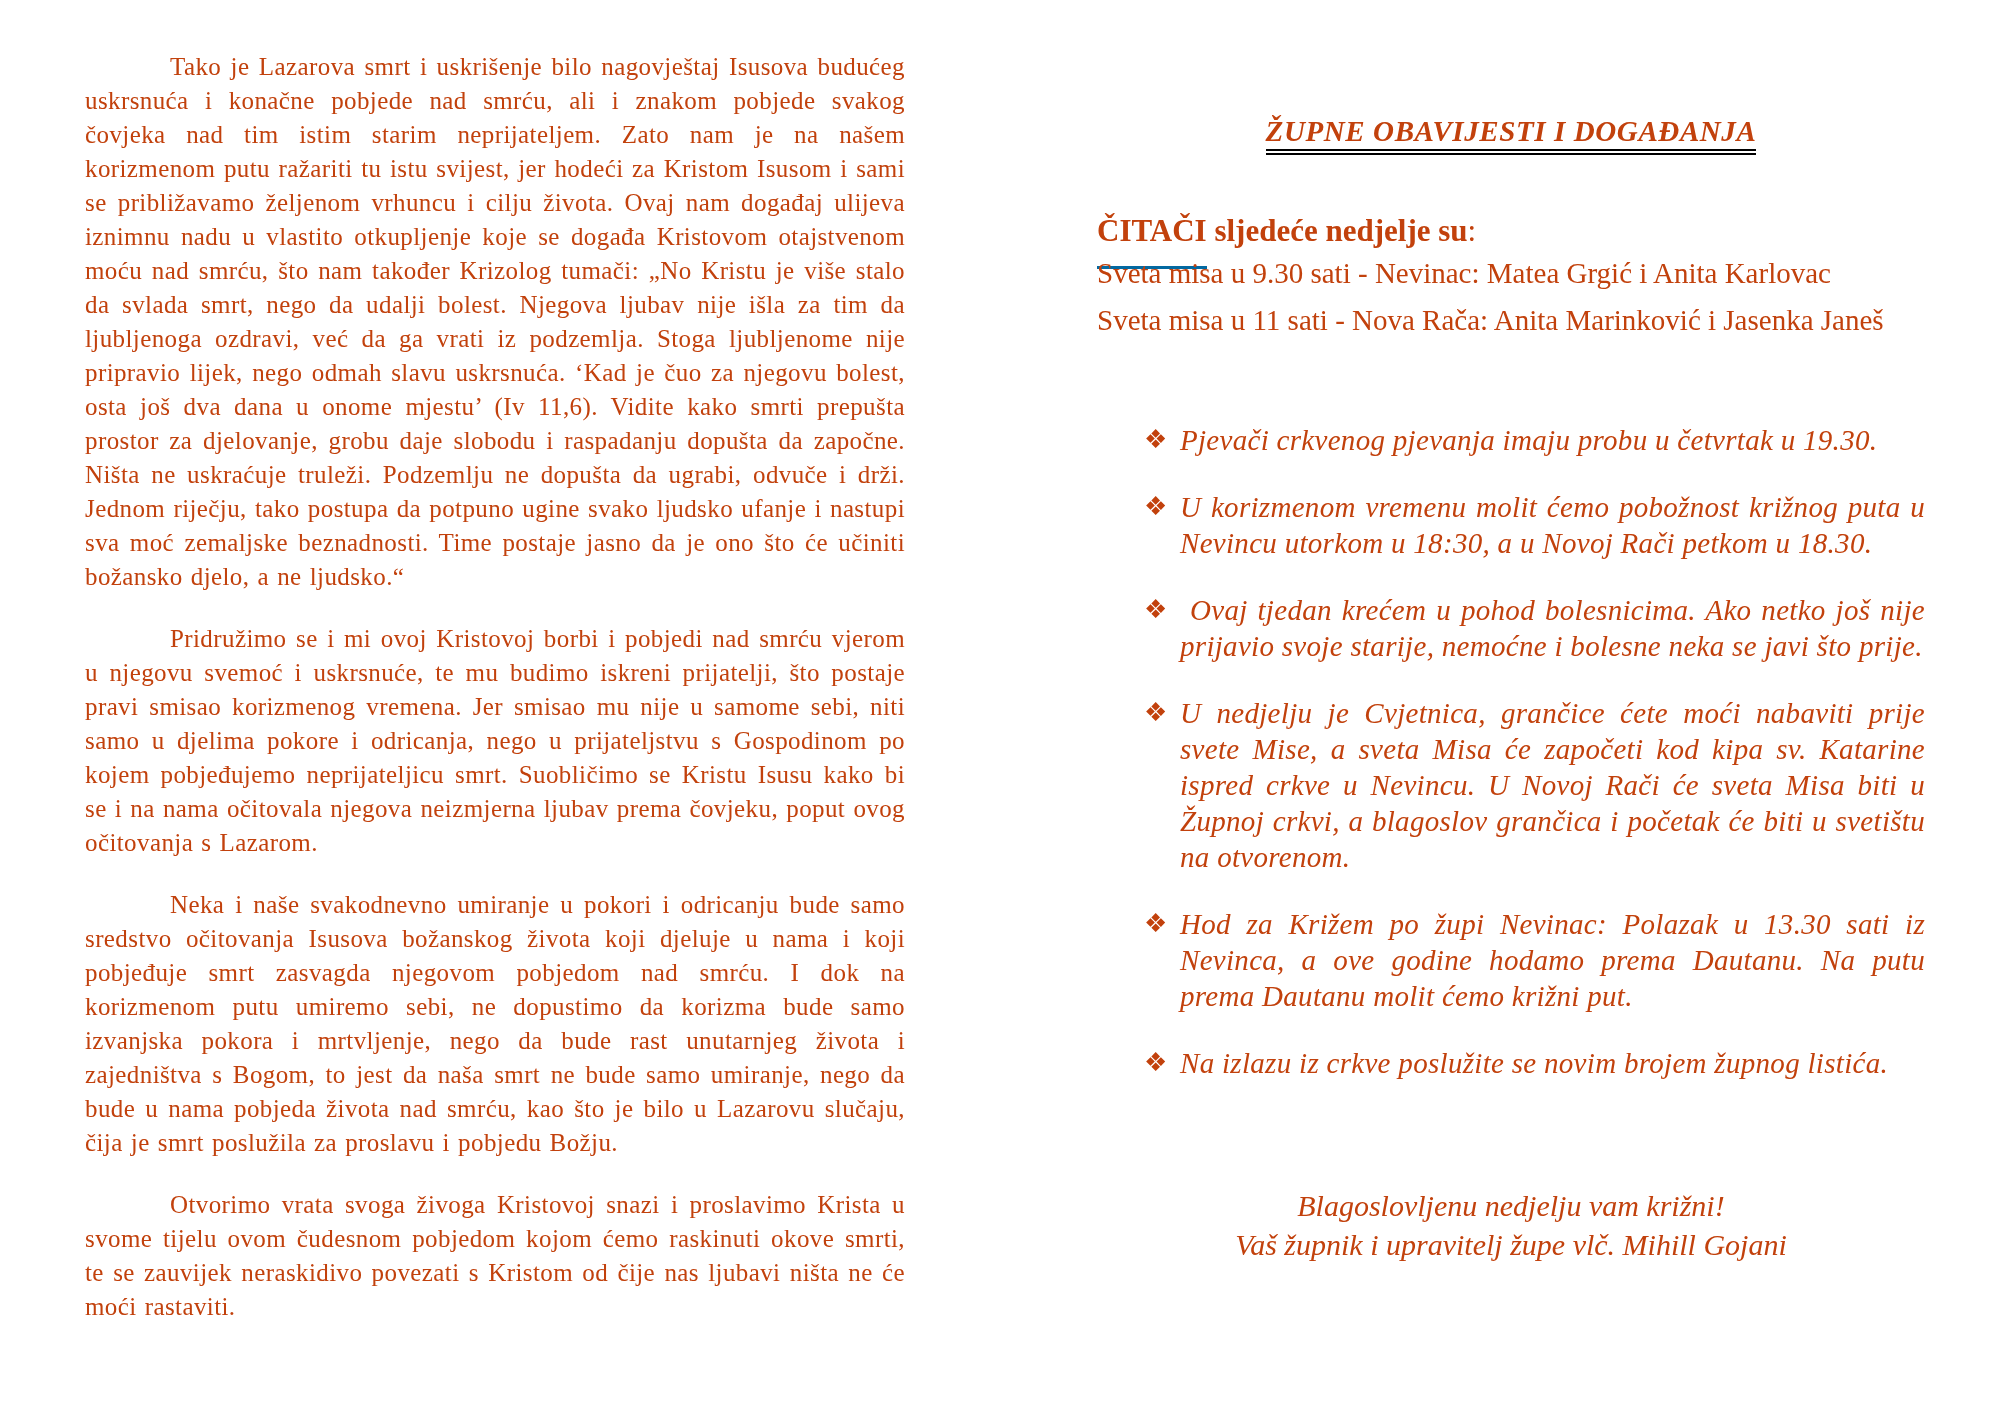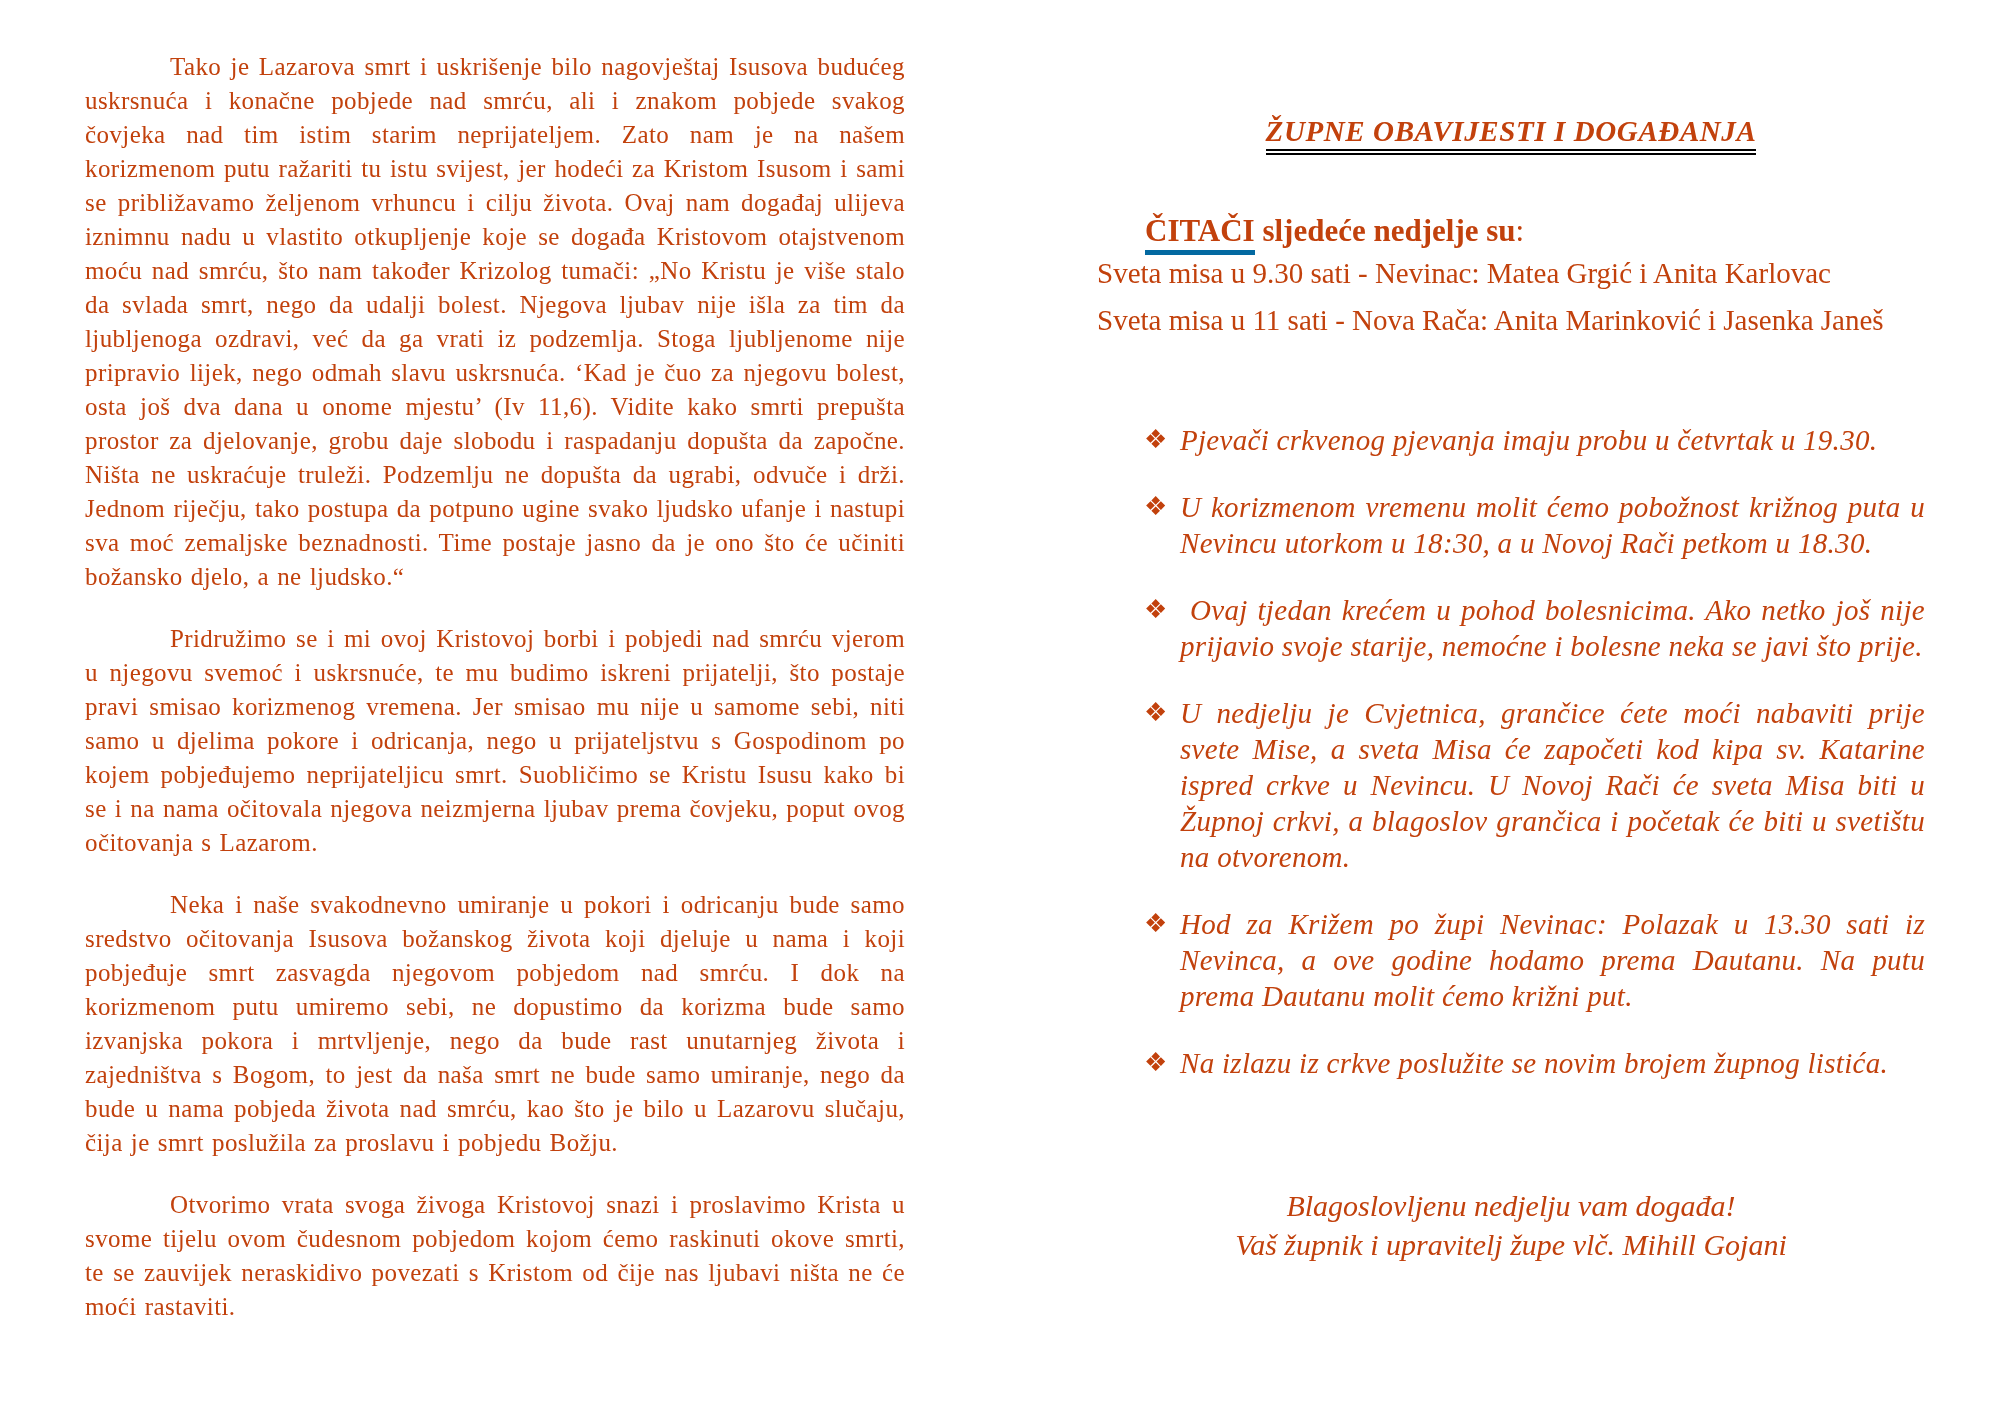--- a/index.html
+++ b/index.html
@@ -58,23 +58,22 @@
   .citaci {
     position: absolute;
     top: 213px;
     left: 0;
     font-size: 31px;
     font-weight: bold;
     white-space: nowrap;
   }
   .citaci .citaci-word {
     display: inline-block;
-    border-bottom: 5px solid #0369a1;
-    padding-bottom: 1px;
-    margin-left: 48px;
+    border-bottom: 3px solid #0369a1;
+    padding-bottom: 17px;
   }
   .citaci .citaci-colon { font-weight: normal; }
   .mass-line {
     position: absolute;
     left: 0;
     font-size: 29px;
     white-space: nowrap;
   }
   .mass-line .b { font-weight: normal; }
   .mass-line-1 { top: 257px; }
@@ -166,18 +165,18 @@
         <span class="marker">❖</span>
         <span class="bullet-text">Hod za Križem po župi Nevinac: Polazak u 13.30 sati iz Nevinca, a ove godine hodamo prema Dautanu. Na putu prema Dautanu molit ćemo križni put.</span>
       </div>
       <div class="bullet-item">
         <span class="marker">❖</span>
         <span class="bullet-text">Na izlazu iz crkve poslužite se novim brojem župnog listića.</span>
       </div>
     </div>
 
     <div class="closing">
-      <div>Blagoslovljenu nedjelju vam događa!</div>
+      <div>Blagoslovljenu nedjelju vam križni!</div>
       <div>Vaš župnik i upravitelj župe vlč. Mihill Gojani</div>
     </div>
 
   </div>
 </div>
 
 </body></html>

